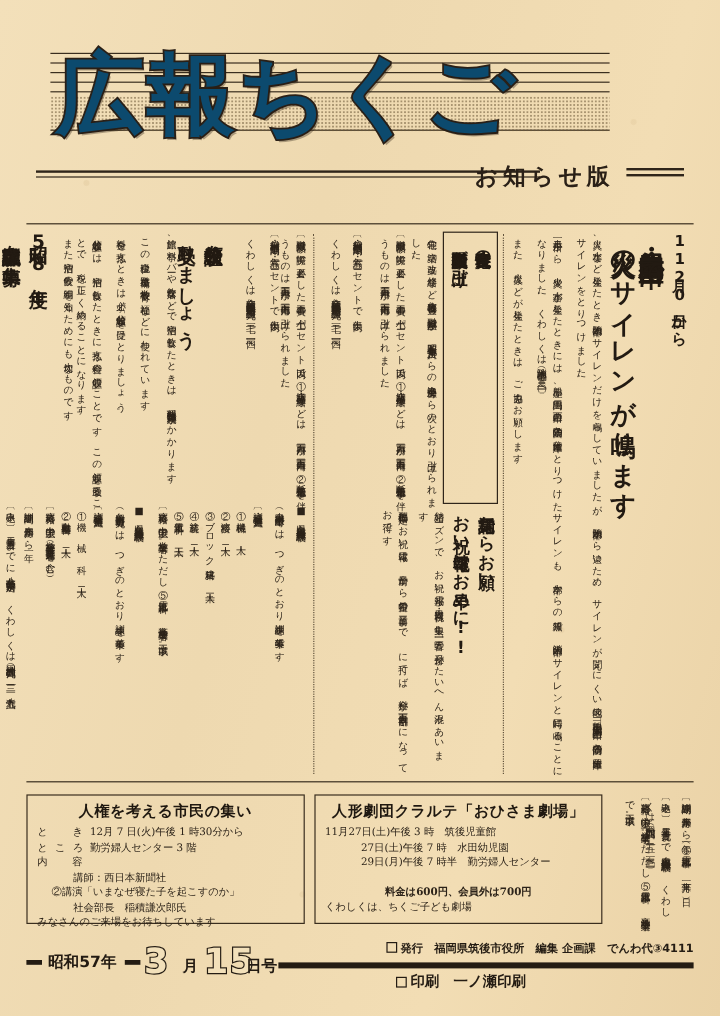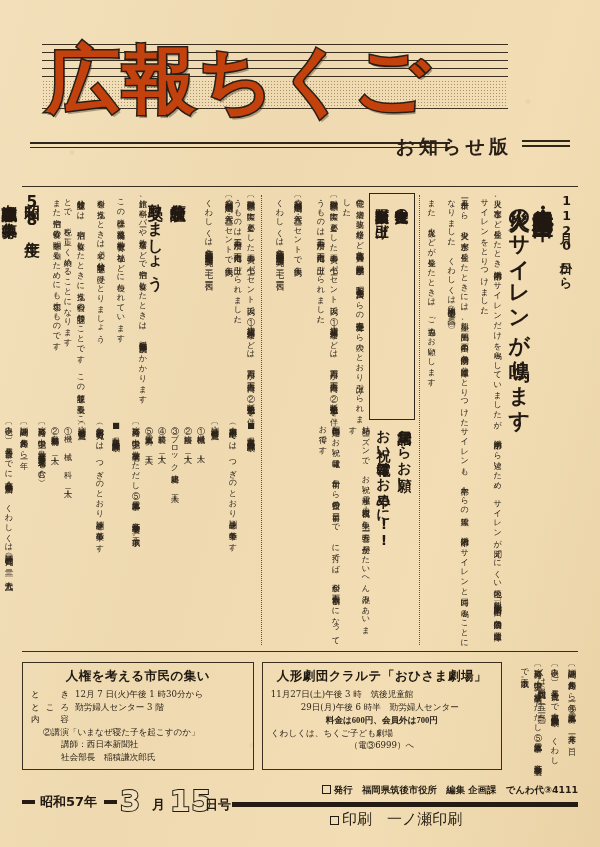--- a/index.html
+++ b/index.html
@@ -31,21 +31,21 @@
   .mast-rules i{position:absolute;left:0;width:100%;height:1.4px;background:#3a2e1e;display:block;}
   .mast-screen{
     position:absolute;left:42px;top:66px;width:466px;height:30px;
     background-image:radial-gradient(#6a5636 .6px, transparent .7px);
     background-size:3px 3px;opacity:.55;
   }
   .mast-title{
     position:absolute;left:46px;top:6px;width:470px;height:120px;
     font-family:"DejaVu Sans","Liberation Sans",sans-serif;
     font-weight:bold;font-size:74px;letter-spacing:2px;
-    color:#c2410c;
+    color:#0c4a6e;
     -webkit-text-stroke:3px #2a2017;
     paint-order:stroke fill;
     text-shadow:2px 3px 0 rgba(40,30,18,.35);
     line-height:118px;white-space:nowrap;
   }
   .mast-dbl{position:absolute;left:30px;top:128px;width:420px;}
   .mast-dbl i{display:block;height:2px;background:#2f251a;margin-bottom:3px;}
   .mast-dbl i:last-child{height:1.4px;}
   .mast-sub{
     position:absolute;right:88px;top:120px;
@@ -154,21 +154,21 @@
   .f-sm1{position:absolute;left:152px;top:14px;font-family:"DejaVu Sans","Liberation Sans",sans-serif;font-weight:bold;font-size:13px;color:#221a12;}
   .f-big2{
     position:absolute;left:170px;top:2px;
     font-family:"DejaVu Sans","Liberation Sans",sans-serif;
     font-weight:bold;font-size:29px;color:#f2e0ba;
     -webkit-text-stroke:2px #241c13;paint-order:stroke fill;letter-spacing:1px;
   }
   .f-sm2{position:absolute;left:205px;top:14px;font-family:"DejaVu Sans","Liberation Sans",sans-serif;font-weight:bold;font-size:13px;color:#221a12;}
   .f-rule{position:absolute;left:232px;top:20px;width:346px;height:5px;background:#241c13;}
   .f-pub{position:absolute;right:22px;top:2px;font-size:9.4px;color:#241c13;font-weight:bold;white-space:nowrap;font-family:"DejaVu Sans","Liberation Sans",sans-serif;text-align:right;}
-  .f-pri{position:absolute;left:330px;top:28px;font-size:15px;color:#241c13;font-weight:normal;white-space:nowrap;font-family:"DejaVu Sans","Liberation Sans",sans-serif;}
+  .f-pri{position:absolute;left:330px;top:28px;font-size:12px;color:#241c13;font-weight:bold;white-space:nowrap;font-family:"DejaVu Sans","Liberation Sans",sans-serif;}
   .sqr{display:inline-block;width:7px;height:7px;border:1.2px solid #241c13;margin-right:3px;vertical-align:-1px;}
 </style>
 </head>
 <body>
 
 <div class="paper-grain"></div>
 
 <div class="page">
 
   <div class="masthead">
@@ -279,32 +279,33 @@
       <div class="bx-title">人権を考える市民の集い</div>
       <div class="bx-line">
         <span class="lbl">と　き</span><span>12月 7 日(火)午後 1 時30分から</span>
       </div>
       <div class="bx-line">
         <span class="lbl">ところ</span><span>勤労婦人センター 3 階</span>
       </div>
       <div class="bx-line">
         <span class="lbl">内　容</span>
       </div>
+      <div class="bx-line ind2">講師：西日本新聞社</div>
       <div class="bx-line ind1">②講演「いまなぜ寝た子を起こすのか」</div>
-      <div class="bx-line ind2">講師：西日本新聞社</div>
       <div class="bx-line ind2">社会部長　稲積謙次郎氏</div>
+      <div class="bx-line">みなさんのご来場をお待ちしています</div>
     </div>
 
     <div class="bx" style="flex:1.06">
       <div class="bx-title">人形劇団クラルテ「おひさま劇場」</div>
       <div class="bx-line">11月27日(土)午後 3 時　筑後児童館</div>
-      <div class="bx-line ind2">29日(月)午後 6 時半　勤労婦人センター</div>
-      <div class="bx-line bold ctr" style="margin-top:1px;font-family:Liberation Serif, serif;">料金は600円、会員外は700円</div>
+      <div class="bx-line ind2">27日(土)午後 7 時　水田幼児園</div>
+      <div class="bx-line ind2">29日(月)午後 7 時半　勤労婦人センター</div>
+      <div class="bx-line bold ctr" style="margin-top:12px;">料金は600円、会員外は700円</div>
       <div class="bx-line">くわしくは、ちくご子ども劇場</div>
-      <div class="bx-line ctr">（電③6999）へ</div>
     </div>
 
     <div class="rcol">
       <div class="v body-t" style="width:17px">〔訓練期間〕　来年四月から一年（⑤電気工事科は、来年一月―日）</div>
       <div class="v body-t" style="width:17px">〔申込み〕　来年二月十九日まで大牟田専修職業訓練校へ。くわしくは同校（〇九四四―五二―三一三〇）へ</div>
       <div class="v body-t" style="width:17px">〔応募資格〕　中学以上の学校卒業者。ただし⑤電気工事科は、高等学校卒業者で三十歳以下。</div>
     </div>
 
   </div>
 

